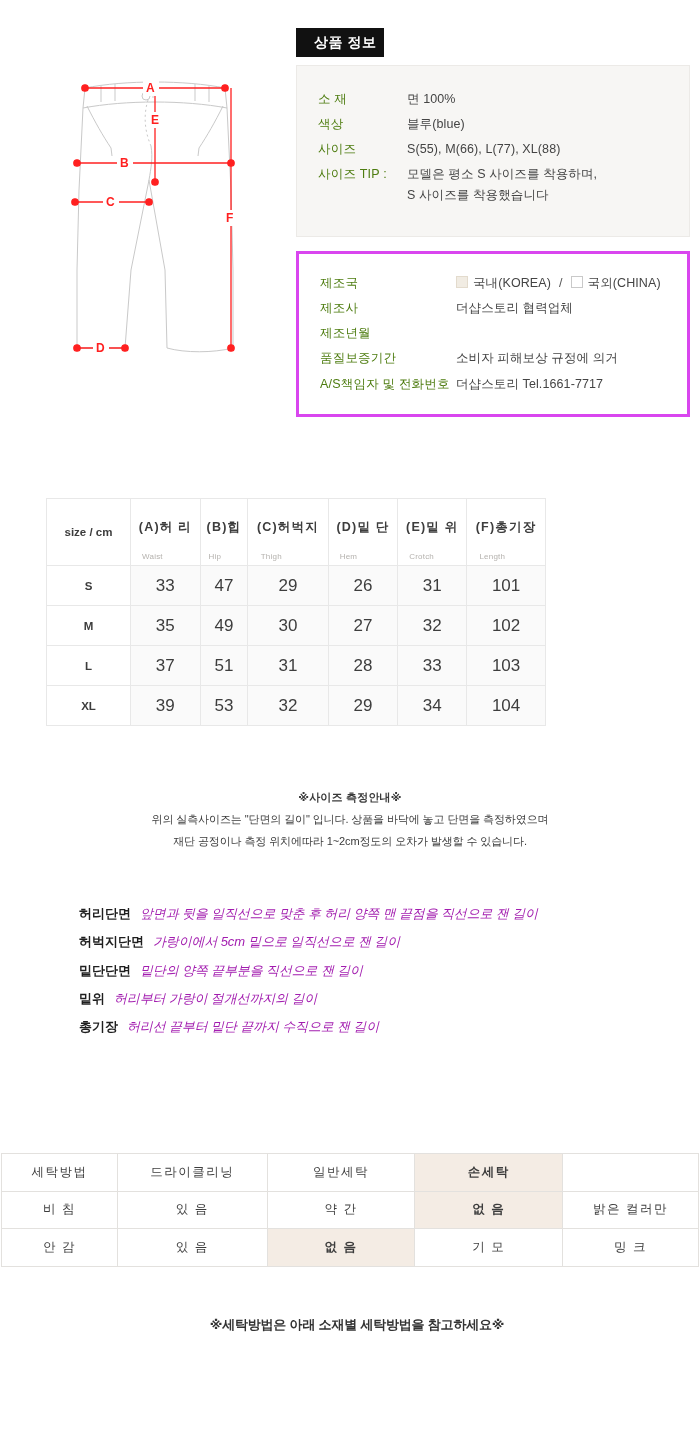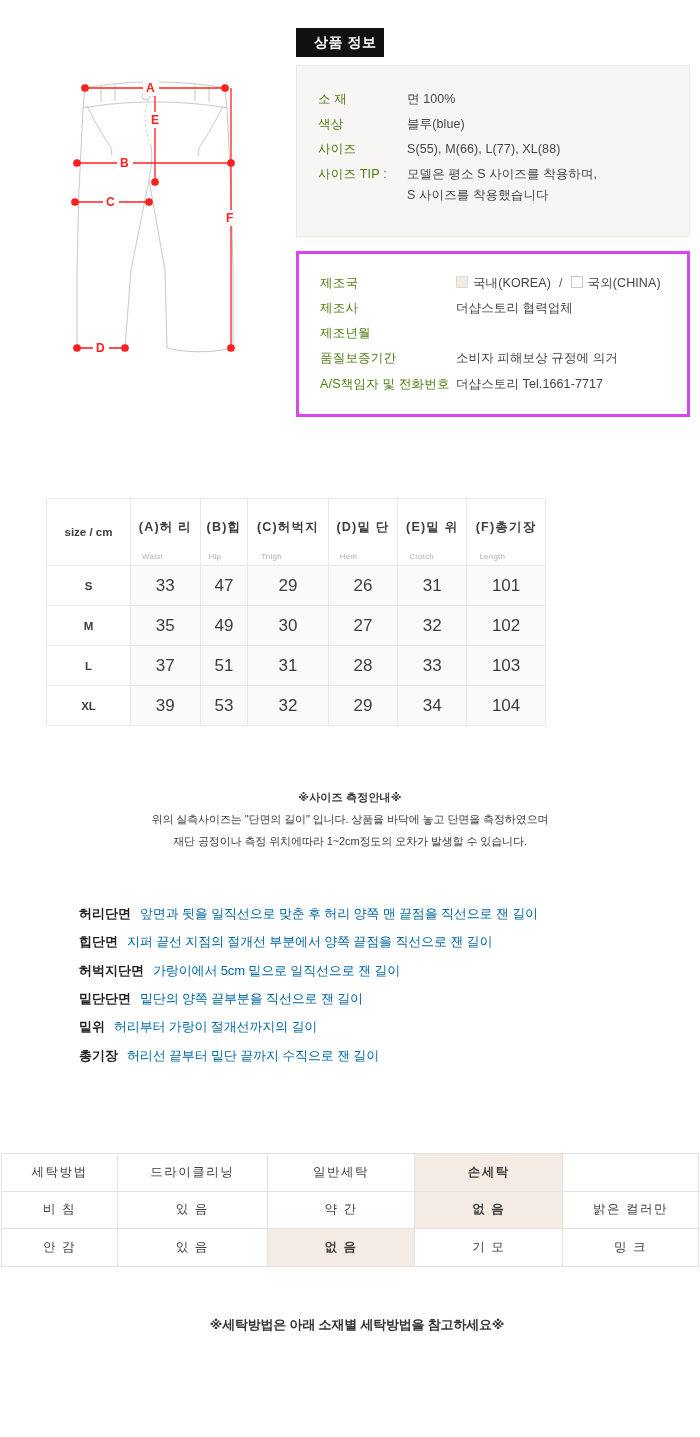--- a/index.html
+++ b/index.html
@@ -154,21 +154,21 @@
     position: absolute;
     left: 79px;
     top: 900px;
     width: 560px;
     font-size: 13px;
     line-height: 2.18;
     color: #3a3a3a;
   }
   .def-row { white-space: nowrap; }
   .def-term { font-weight: bold; color: #1f1f1f; margin-right: 9px; }
-  .def-desc { color: #0369a1; letter-spacing: -0.15px; }
+  .def-desc { color: #a21caf; letter-spacing: -0.15px; font-style: italic; }
 
   
   .care-table-wrap {
     position: absolute;
     left: 1px;
     top: 1153px;
     width: 698px;
     border-radius: 24px;
   }
   table.care-table {
@@ -408,23 +408,20 @@
   <div class="guide-title">※사이즈 측정안내※</div>
   <div class="guide-line">위의 실측사이즈는 "단면의 길이" 입니다. 상품을 바닥에 놓고 단면을 측정하였으며</div>
   <div class="guide-line">재단 공정이나 측정 위치에따라 1~2cm정도의 오차가 발생할 수 있습니다.</div>
 </div>
 
 <div class="defs-block">
   <div class="def-row">
     <span class="def-term">허리단면</span><span class="def-desc">앞면과 뒷을 일직선으로 맞춘 후 허리 양쪽 맨 끝점을 직선으로 잰 길이</span>
   </div>
   <div class="def-row">
-    <span class="def-term">힙단면</span><span class="def-desc">지퍼 끝선 지점의 절개선 부분에서 양쪽 끝점을 직선으로 잰 길이</span>
-  </div>
-  <div class="def-row">
     <span class="def-term">허벅지단면</span><span class="def-desc">가랑이에서 5cm 밑으로 일직선으로 잰 길이</span>
   </div>
   <div class="def-row">
     <span class="def-term">밑단단면</span><span class="def-desc">밑단의 양쪽 끝부분을 직선으로 잰 길이</span>
   </div>
   <div class="def-row">
     <span class="def-term">밑위</span><span class="def-desc">허리부터 가랑이 절개선까지의 길이</span>
   </div>
   <div class="def-row">
     <span class="def-term">총기장</span><span class="def-desc">허리선 끝부터 밑단 끝까지 수직으로 잰 길이</span>

